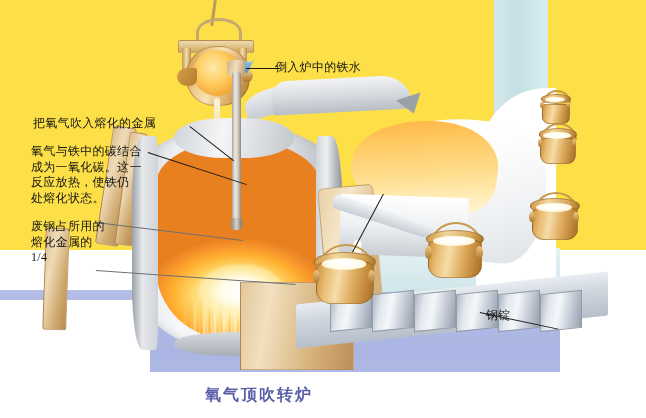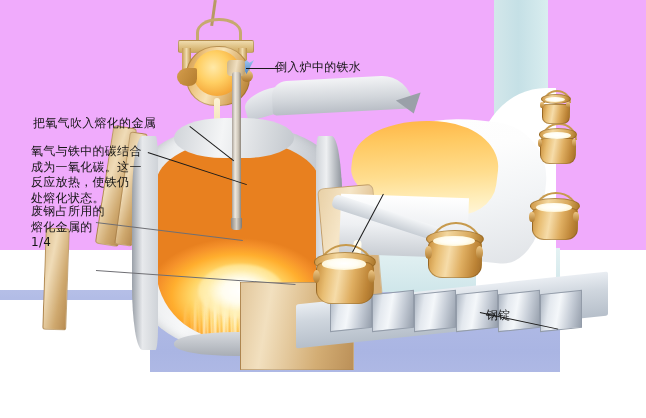--- a/index.html
+++ b/index.html
@@ -2,21 +2,21 @@
 <html><head>
 <meta charset="utf-8">
 <style>
   html,body{margin:0;padding:0;background:#ffffff;}
   body{
     font-family:"DejaVu Sans","Liberation Sans",sans-serif;
   }
   #stage{
     position:relative;
     width:646px;height:418px;
-    background:#f0abfc;
+    background:#fde047;
     overflow:hidden;
   }
   .abs{position:absolute;}
 
   
   .floor-main{
     left:0;top:252px;width:646px;height:166px;
     background:linear-gradient(180deg,#c3cbec 0%,#b2bce6 28%,#aab5e3 60%,#b7c0e8 100%);
   }
   .floor-white-bottom{
@@ -450,22 +450,23 @@
 
   <div class="cap" style="left:275px;top:60px;">倒入炉中的铁水</div>
 
   <div class="cap" style="left:31px;top:144px;">氧气与铁中的碳结合
 成为一氧化碳。这一
 反应放热，使铁仍
 处熔化状态。</div>
 
   <div class="cap" style="left:33px;top:116px;">把氧气吹入熔化的金属</div>
 
-  <div class="cap" style="left:31px;top:204px;">废钢占所用的
+  <div class="cap" style="left:31px;top:219px;font-family:Liberation Serif, serif;">废钢占所用的
 熔化金属的
 1/4</div>
 
 
 
   <div class="cap" style="left:486px;top:308px;">钢锭</div>
 
+  <div class="title">氧气顶吹转炉</div>
 
 </div>
 
 </body></html>

